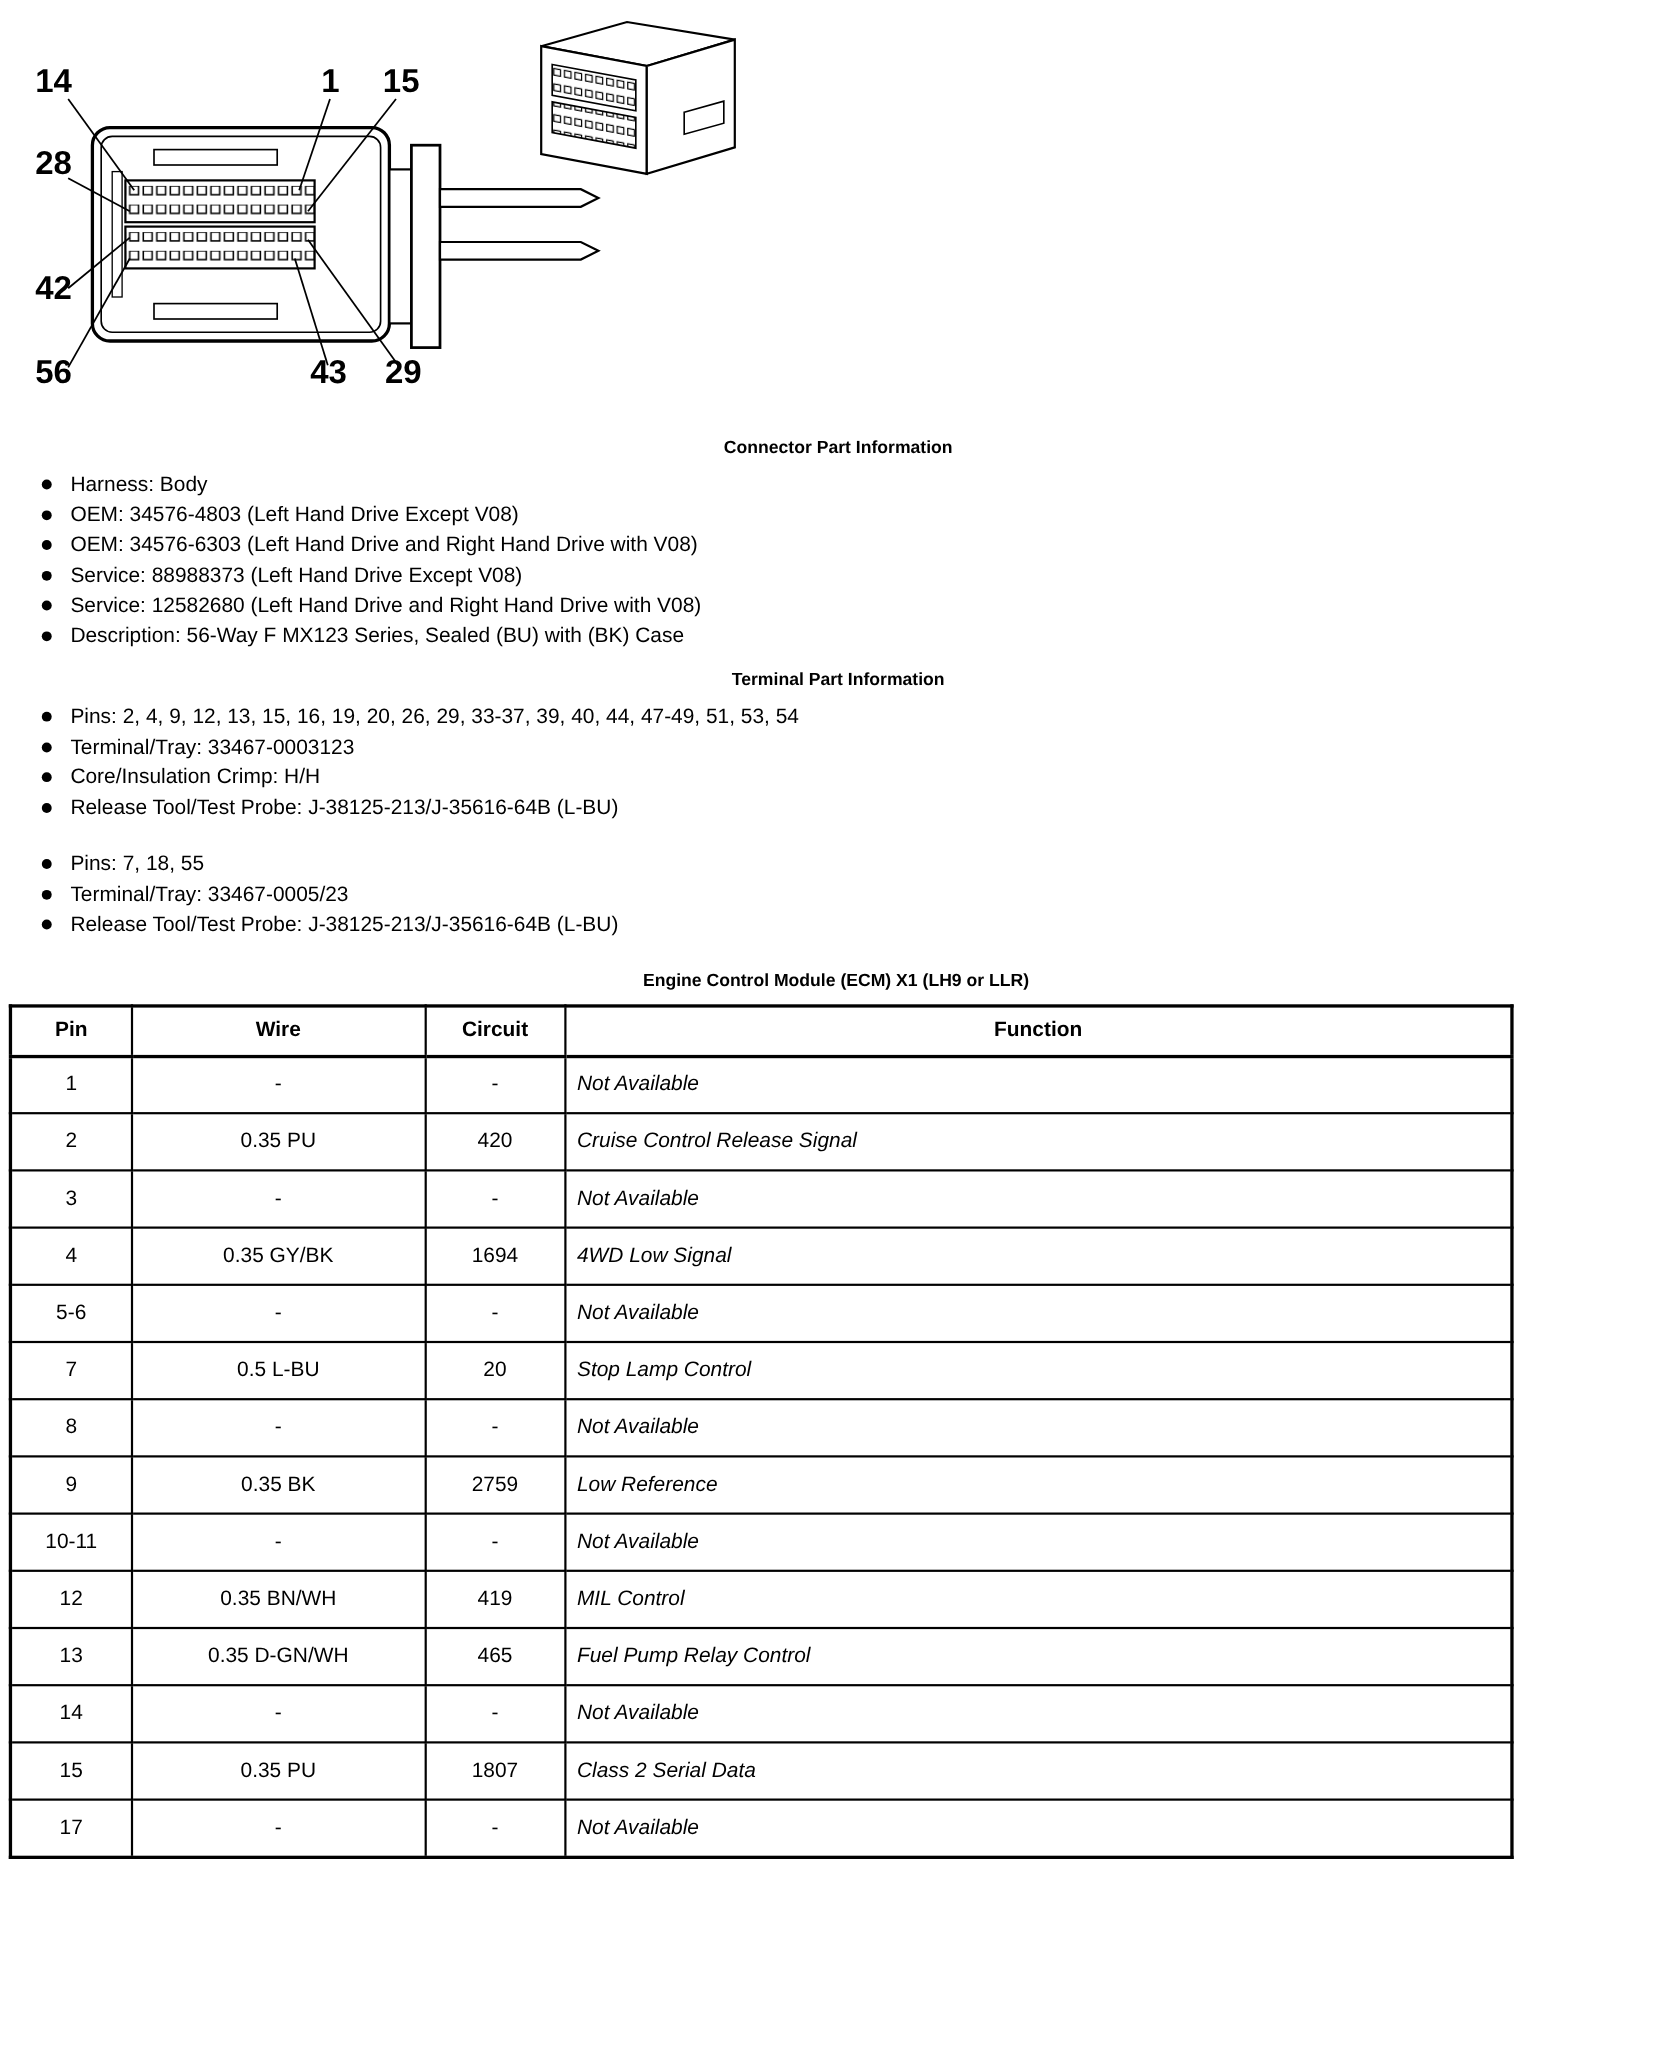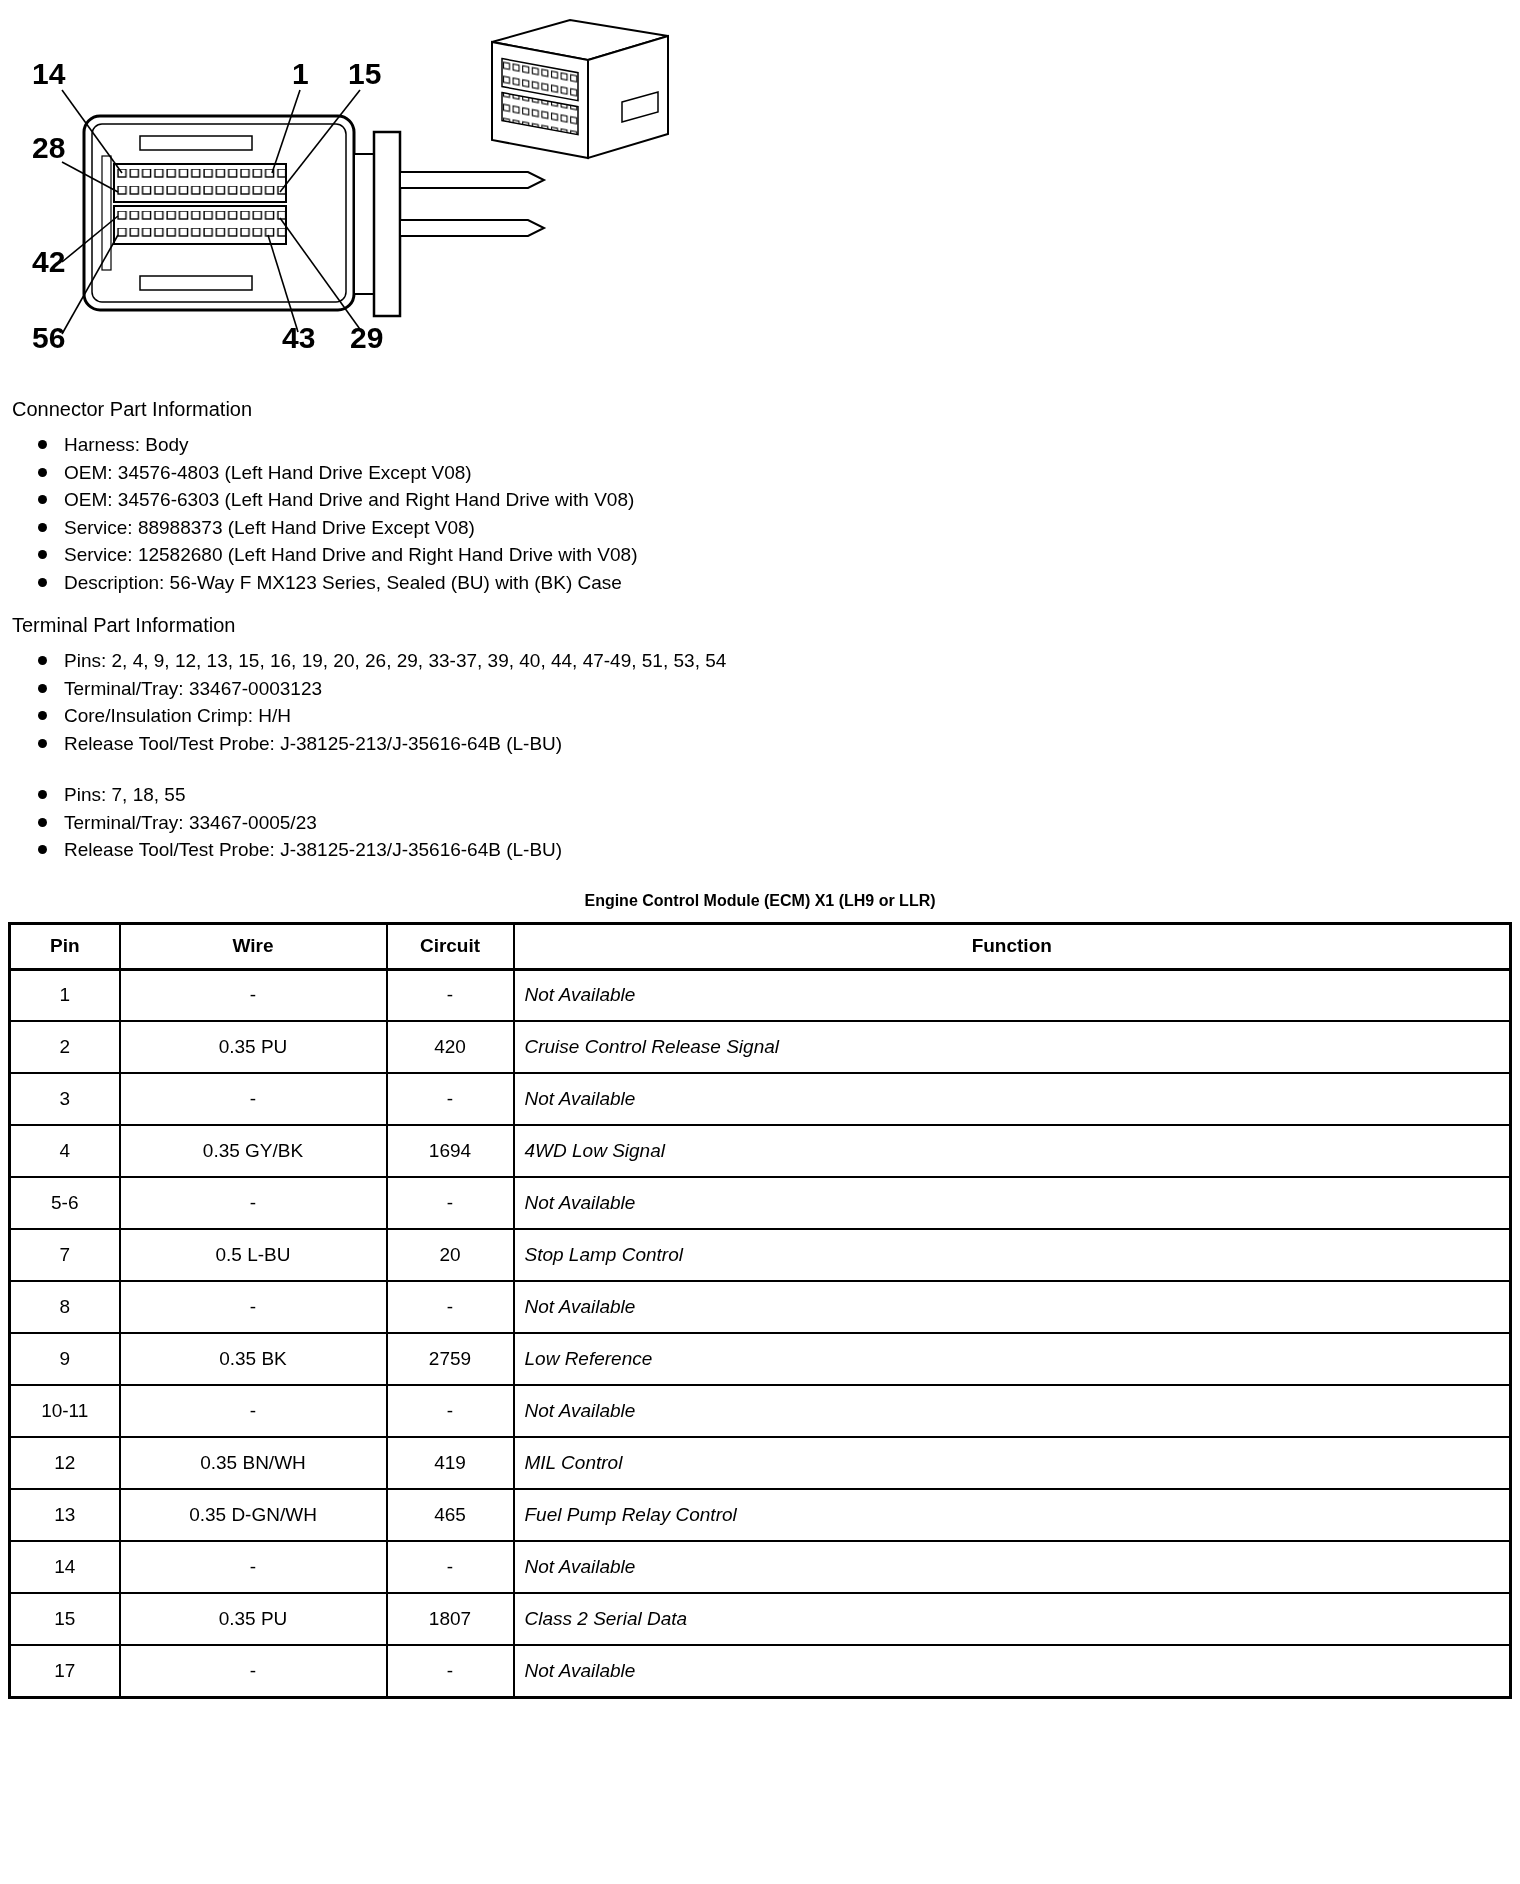--- a/index.html
+++ b/index.html
@@ -14,23 +14,24 @@
   
   .diagram-wrap { margin: 0 0 4px 2px; }
   svg text.callout {
     font-family: "Liberation Sans", sans-serif;
     font-size: 30px;
     font-weight: bold;
   }
 
   
   h2.section {
-    font-size: 20px;
-    font-weight: normal;
+    font-size: 16px;
+    font-weight: bold;
     margin: 18px 0 10px 4px;
+    text-align: center;
   }
   ul.bullets { list-style: none; margin: 0 0 6px 30px; }
   ul.bullets li {
     position: relative;
     font-size: 19px;
     line-height: 27.5px;
     padding-left: 26px;
     white-space: nowrap;
   }
   ul.bullets li::before {
@@ -47,21 +48,21 @@
 
   
   .table-title {
     text-align: center;
     font-size: 16px;
     font-weight: bold;
     margin: 28px 0 12px 0;
   }
   table.pinout {
     border-collapse: collapse;
-    width: 1504px;
+    width: 1368px;
     table-layout: fixed;
     border: 3px solid #000;
   }
   .pinout th, .pinout td {
     border: 2px solid #000;
     font-size: 19px;
     vertical-align: middle;
   }
   .pinout th {
     height: 46px;

